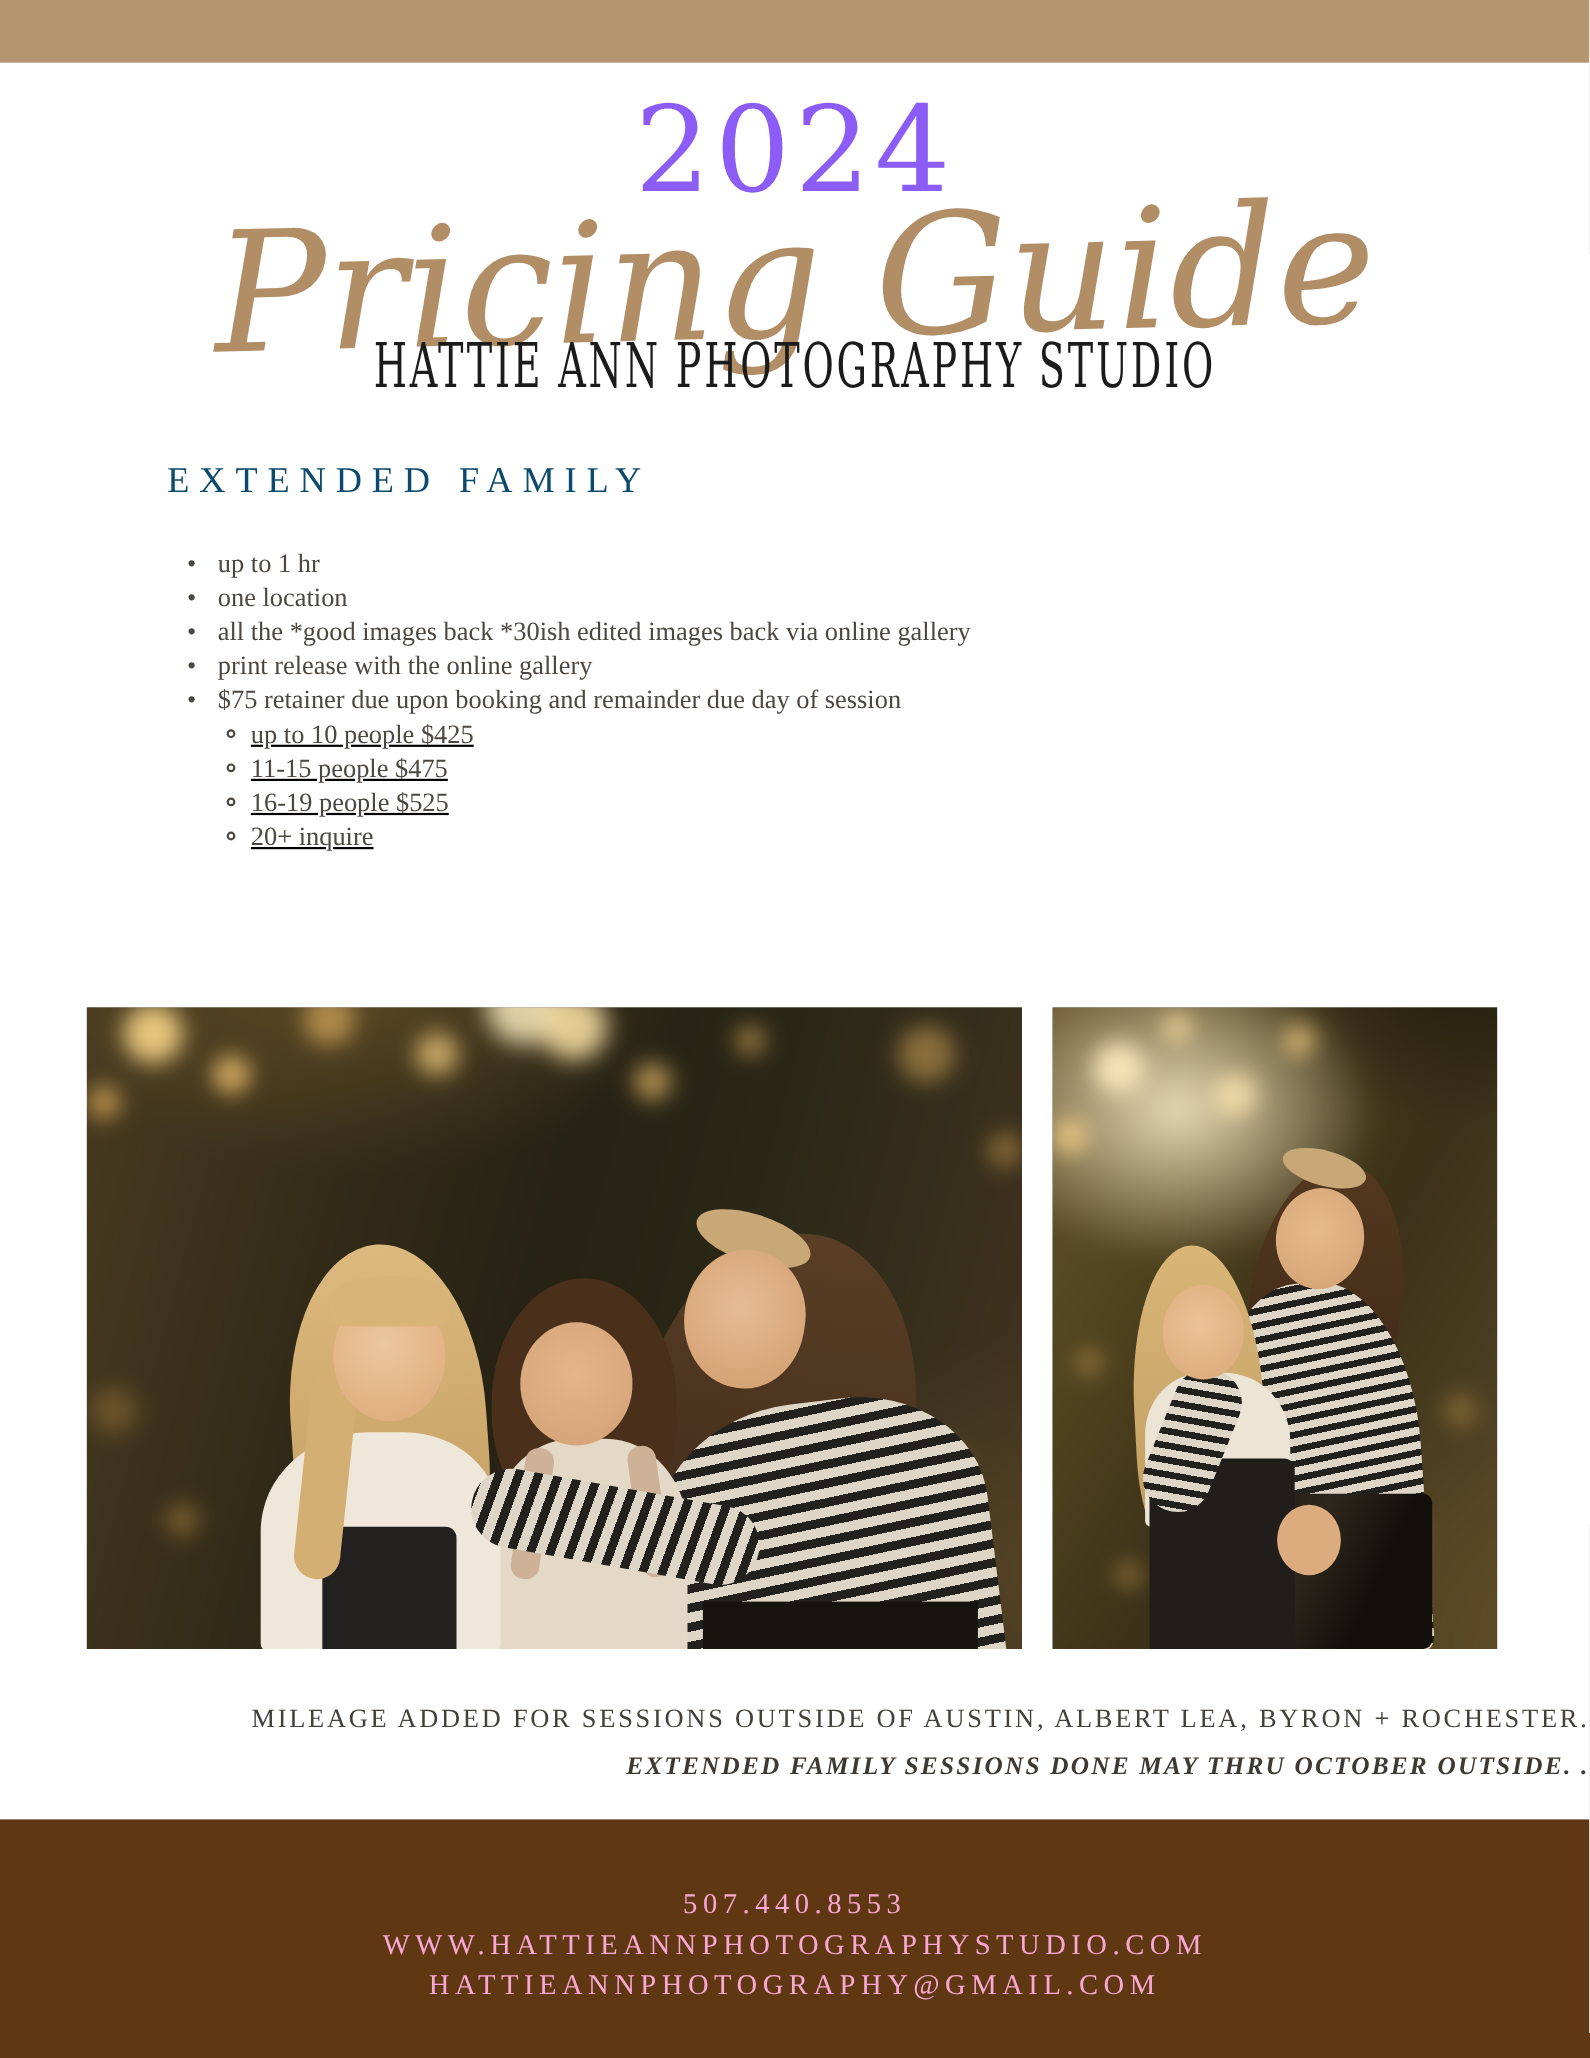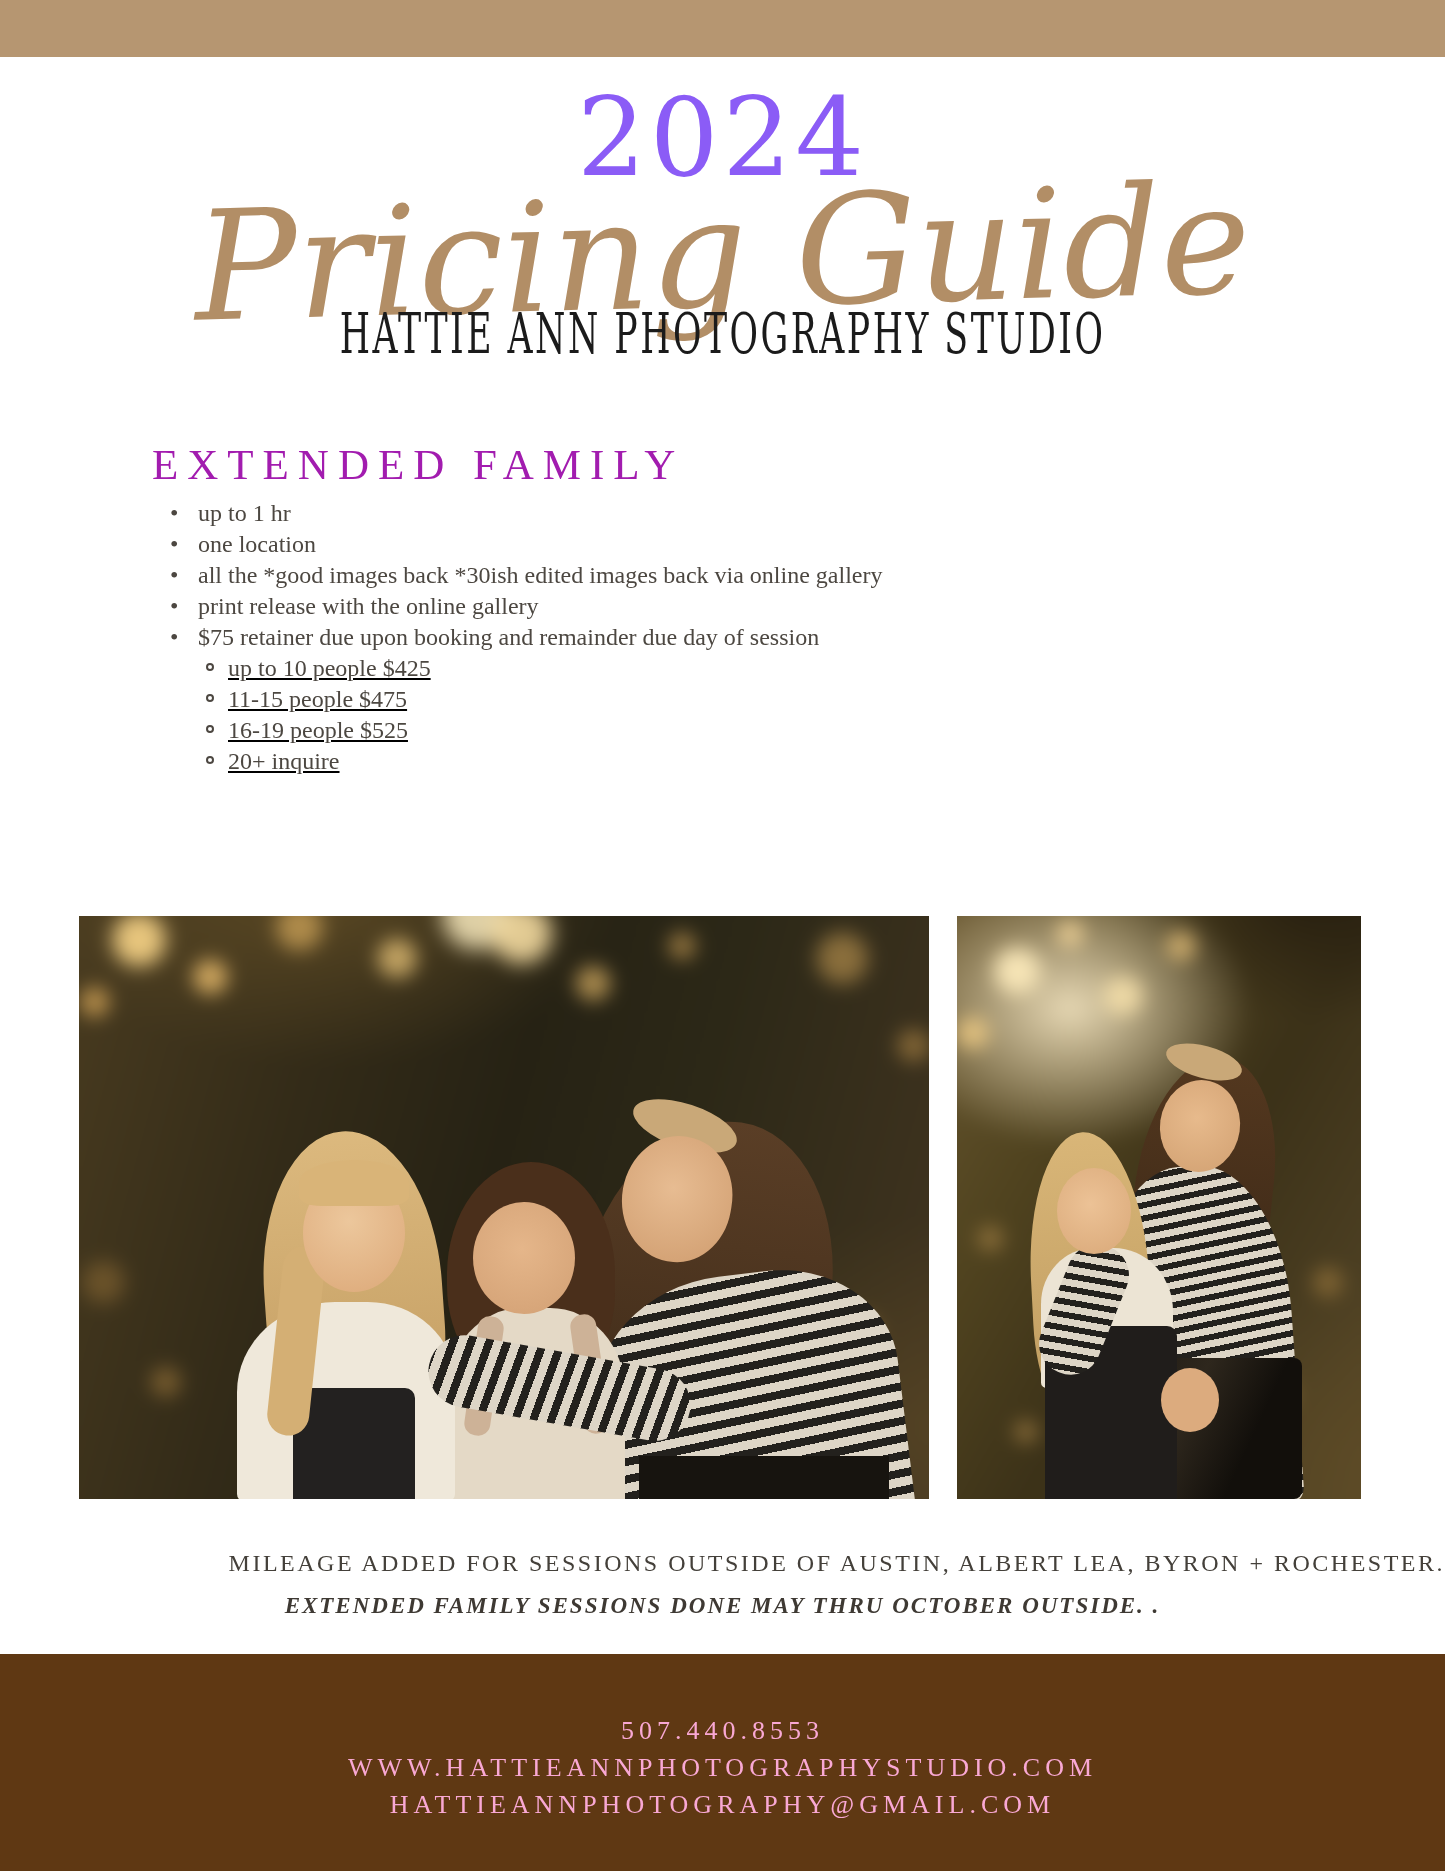--- a/index.html
+++ b/index.html
@@ -38,23 +38,23 @@
   .studio-name span{
     display:inline-block;
     font-family:"DejaVu Serif", serif;
     font-size:56px;line-height:1;letter-spacing:4px;
     transform:scaleX(.62);
     transform-origin:center;
     white-space:nowrap;
   }
   
   .section-heading{
-    position:absolute;left:152px;top:443px;
-    font-size:43px;line-height:1;letter-spacing:9px;
-    color:#a21caf;
+    position:absolute;left:152px;top:421px;
+    font-size:33px;line-height:1;letter-spacing:9px;
+    color:#0c4a6e;
   }
   .bullet-block{position:absolute;left:160px;top:498px;width:780px;}
   ul.main-list,ul.sub-list{list-style:none;margin:0;padding:0;}
   ul.main-list li{
     position:relative;
     padding-left:38px;
     max-width:690px;
     font-size:24px;line-height:31px;
     color:#4c4741;
   }
@@ -156,21 +156,21 @@
   .r-hands    {left:204px;top:452px;width:58px;height:64px;background:#dcab7e;border-radius:50%;}
   
   .note-mileage{
     position:absolute;left:0;top:1551px;width:1445px;
     text-align:right;
     font-size:24px;letter-spacing:2.5px;line-height:1;
     color:#44403a;
   }
   .note-season{
     position:absolute;left:0;top:1594px;width:1445px;
-    text-align:center;
+    text-align:right;
     font-style:italic;font-weight:600;
     font-size:23px;letter-spacing:2px;line-height:1;
     color:#3e3933;
   }
   
   .footer{
     position:absolute;left:0;top:1654px;width:1445px;height:217px;
     background:#5f3813;
     text-align:center;
   }

